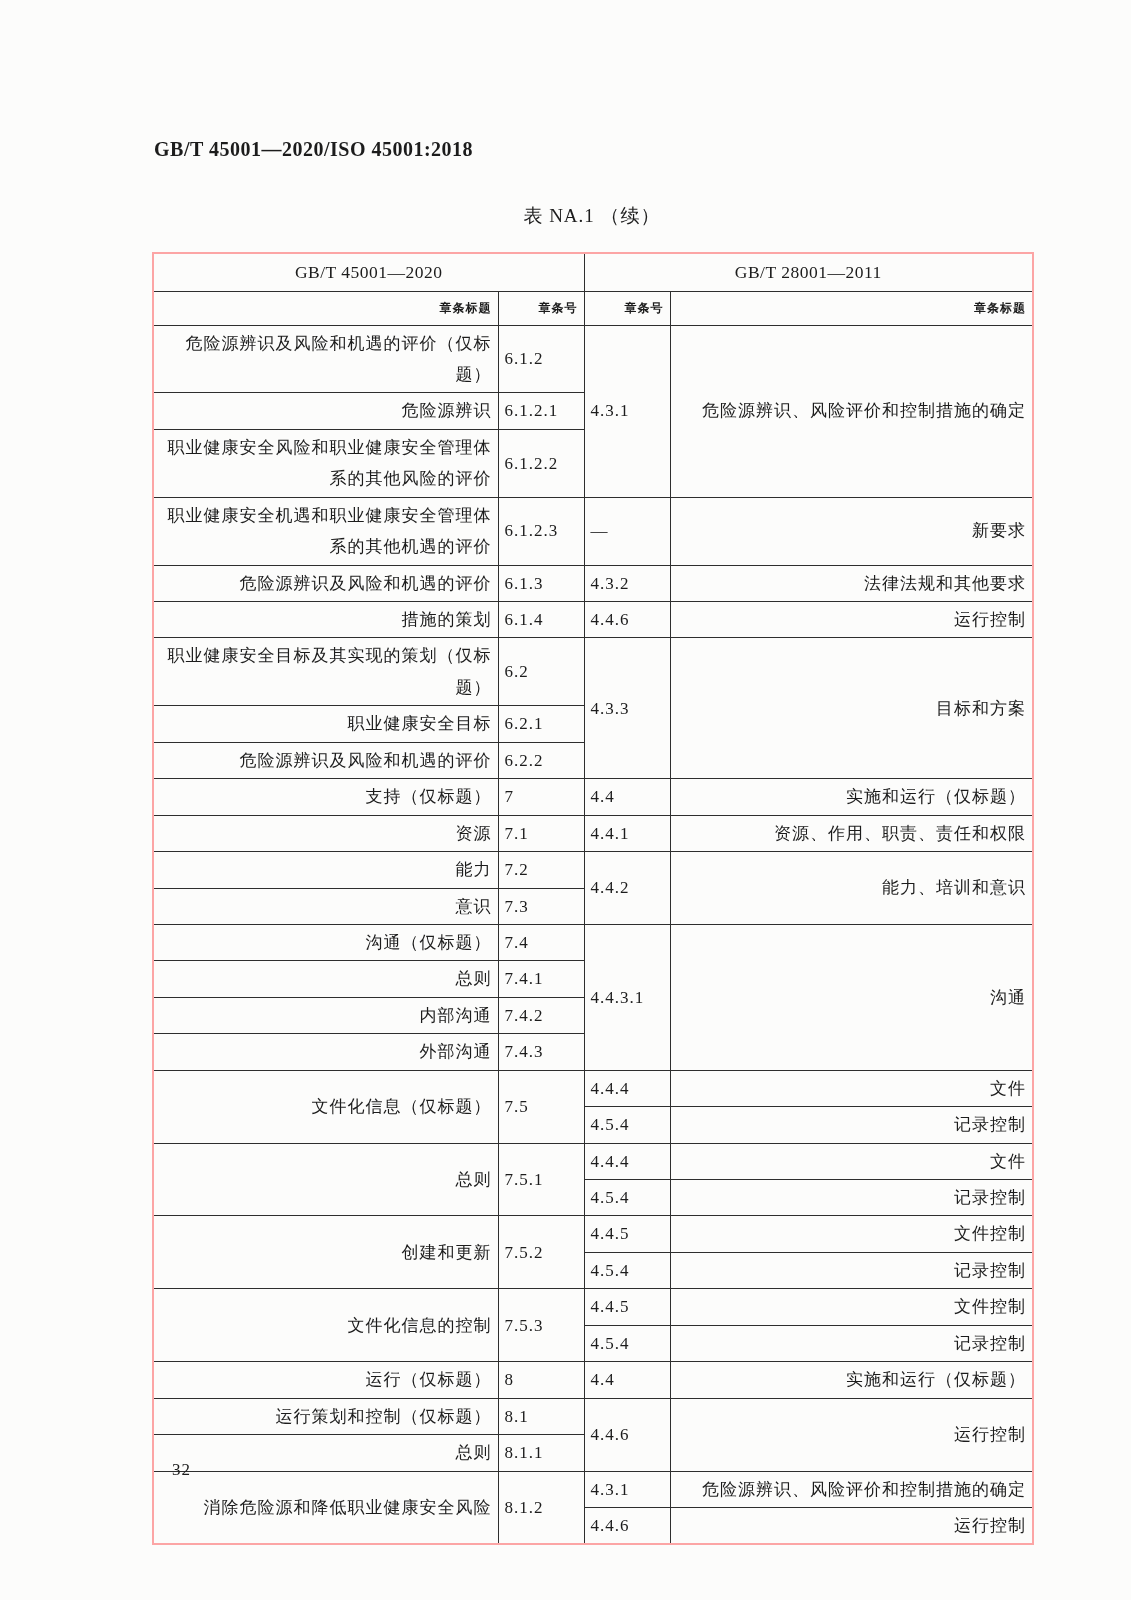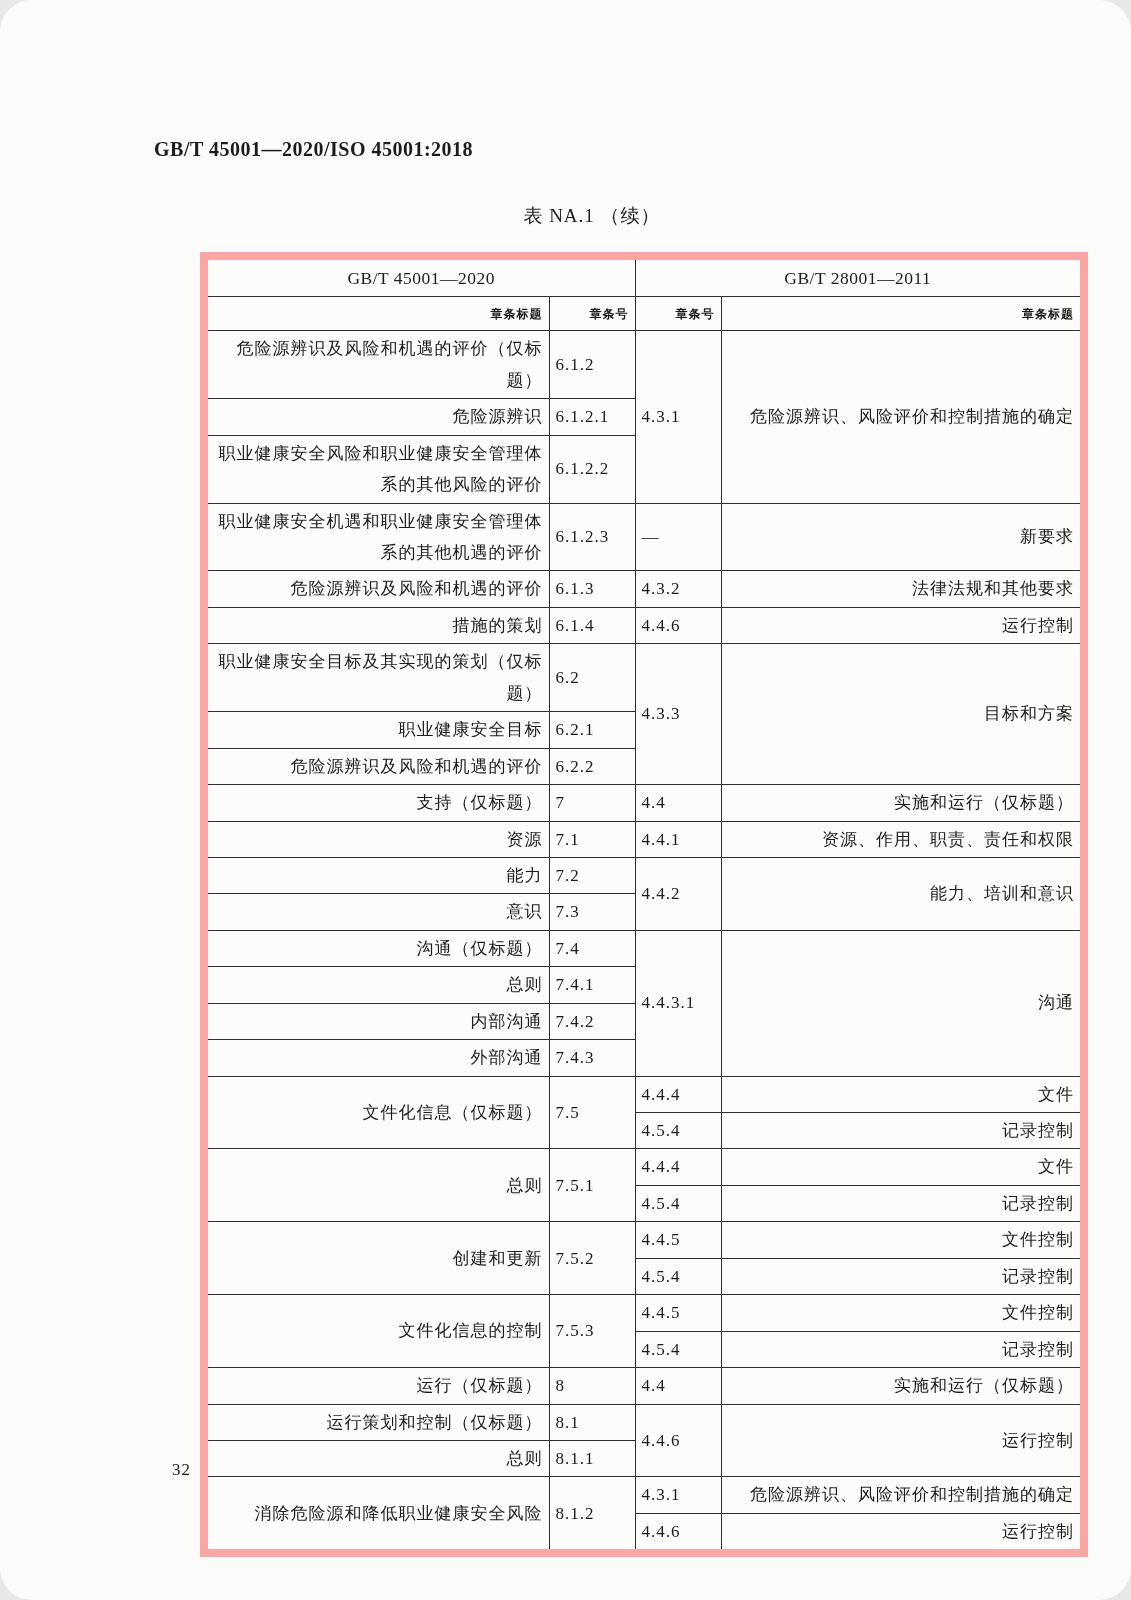--- a/index.html
+++ b/index.html
@@ -8,21 +8,20 @@
     font-family:"Liberation Serif","DejaVu Serif",serif;
     -webkit-font-smoothing:antialiased;
   }
   .page{
     position:relative;
     width:1131px;height:1600px;
     margin:0 auto;
     background:#fcfcfb;
     color:#1c1c1c;
     overflow:hidden;
-    border-radius:32px;
   }
   .doc-code{
     position:absolute;left:154px;top:138px;
     font-size:20px;font-weight:bold;
     letter-spacing:.5px;
     font-family:"Liberation Serif","DejaVu Serif",serif;
   }
   .caption{
     position:absolute;left:152px;top:203px;width:880px;
     text-align:center;
@@ -37,21 +36,21 @@
     font-size:17px;
   }
   table.cmp td{
     border:1px solid #2e2e2e;
     padding:2px 6px;
     vertical-align:middle;
     letter-spacing:1px;
     line-height:1.85;
   }
   
-  table.cmp{border:8px solid #fca5a5;margin-left:48px;}
+  table.cmp{border:2px solid #fca5a5;}
   td.sp{border-left-width:2px;border-left-color:#1f1f1f;}
   tr.s{height:34px;}
   tr.d{height:66px;}
   tr.gh{height:38px;}
   tr.ch{height:34px;}
   tr.gh td{
     text-align:center;
     font-size:17.5px;
     letter-spacing:.5px;
   }

